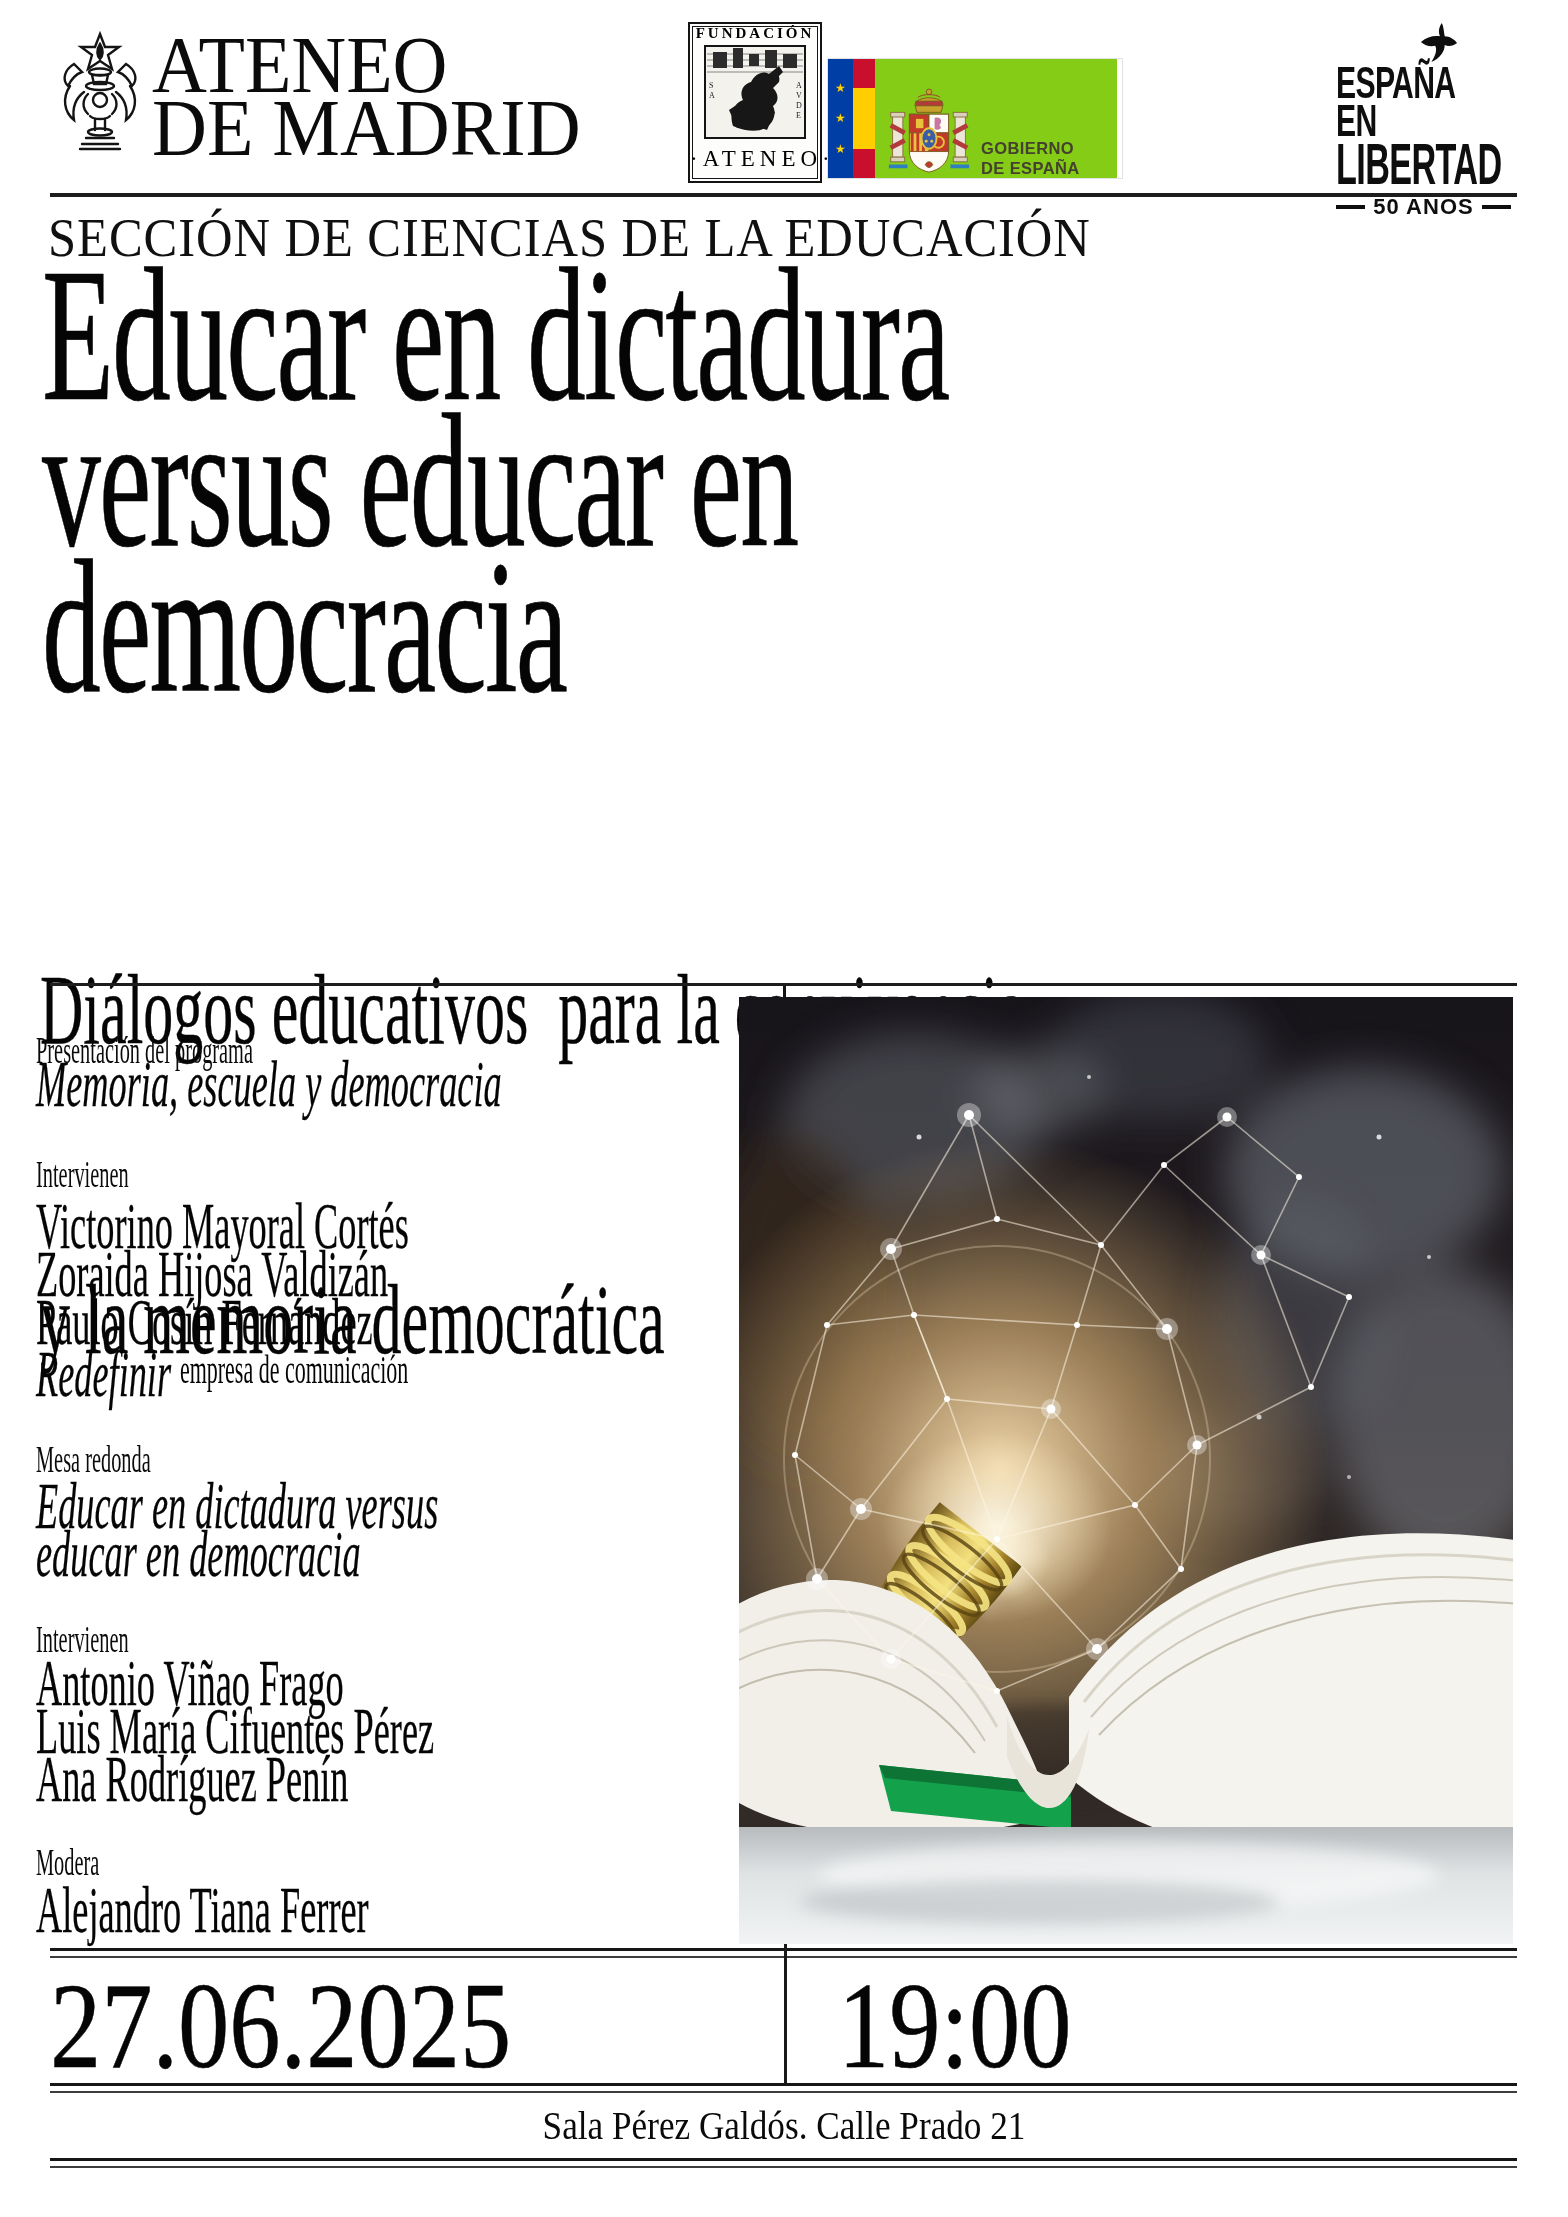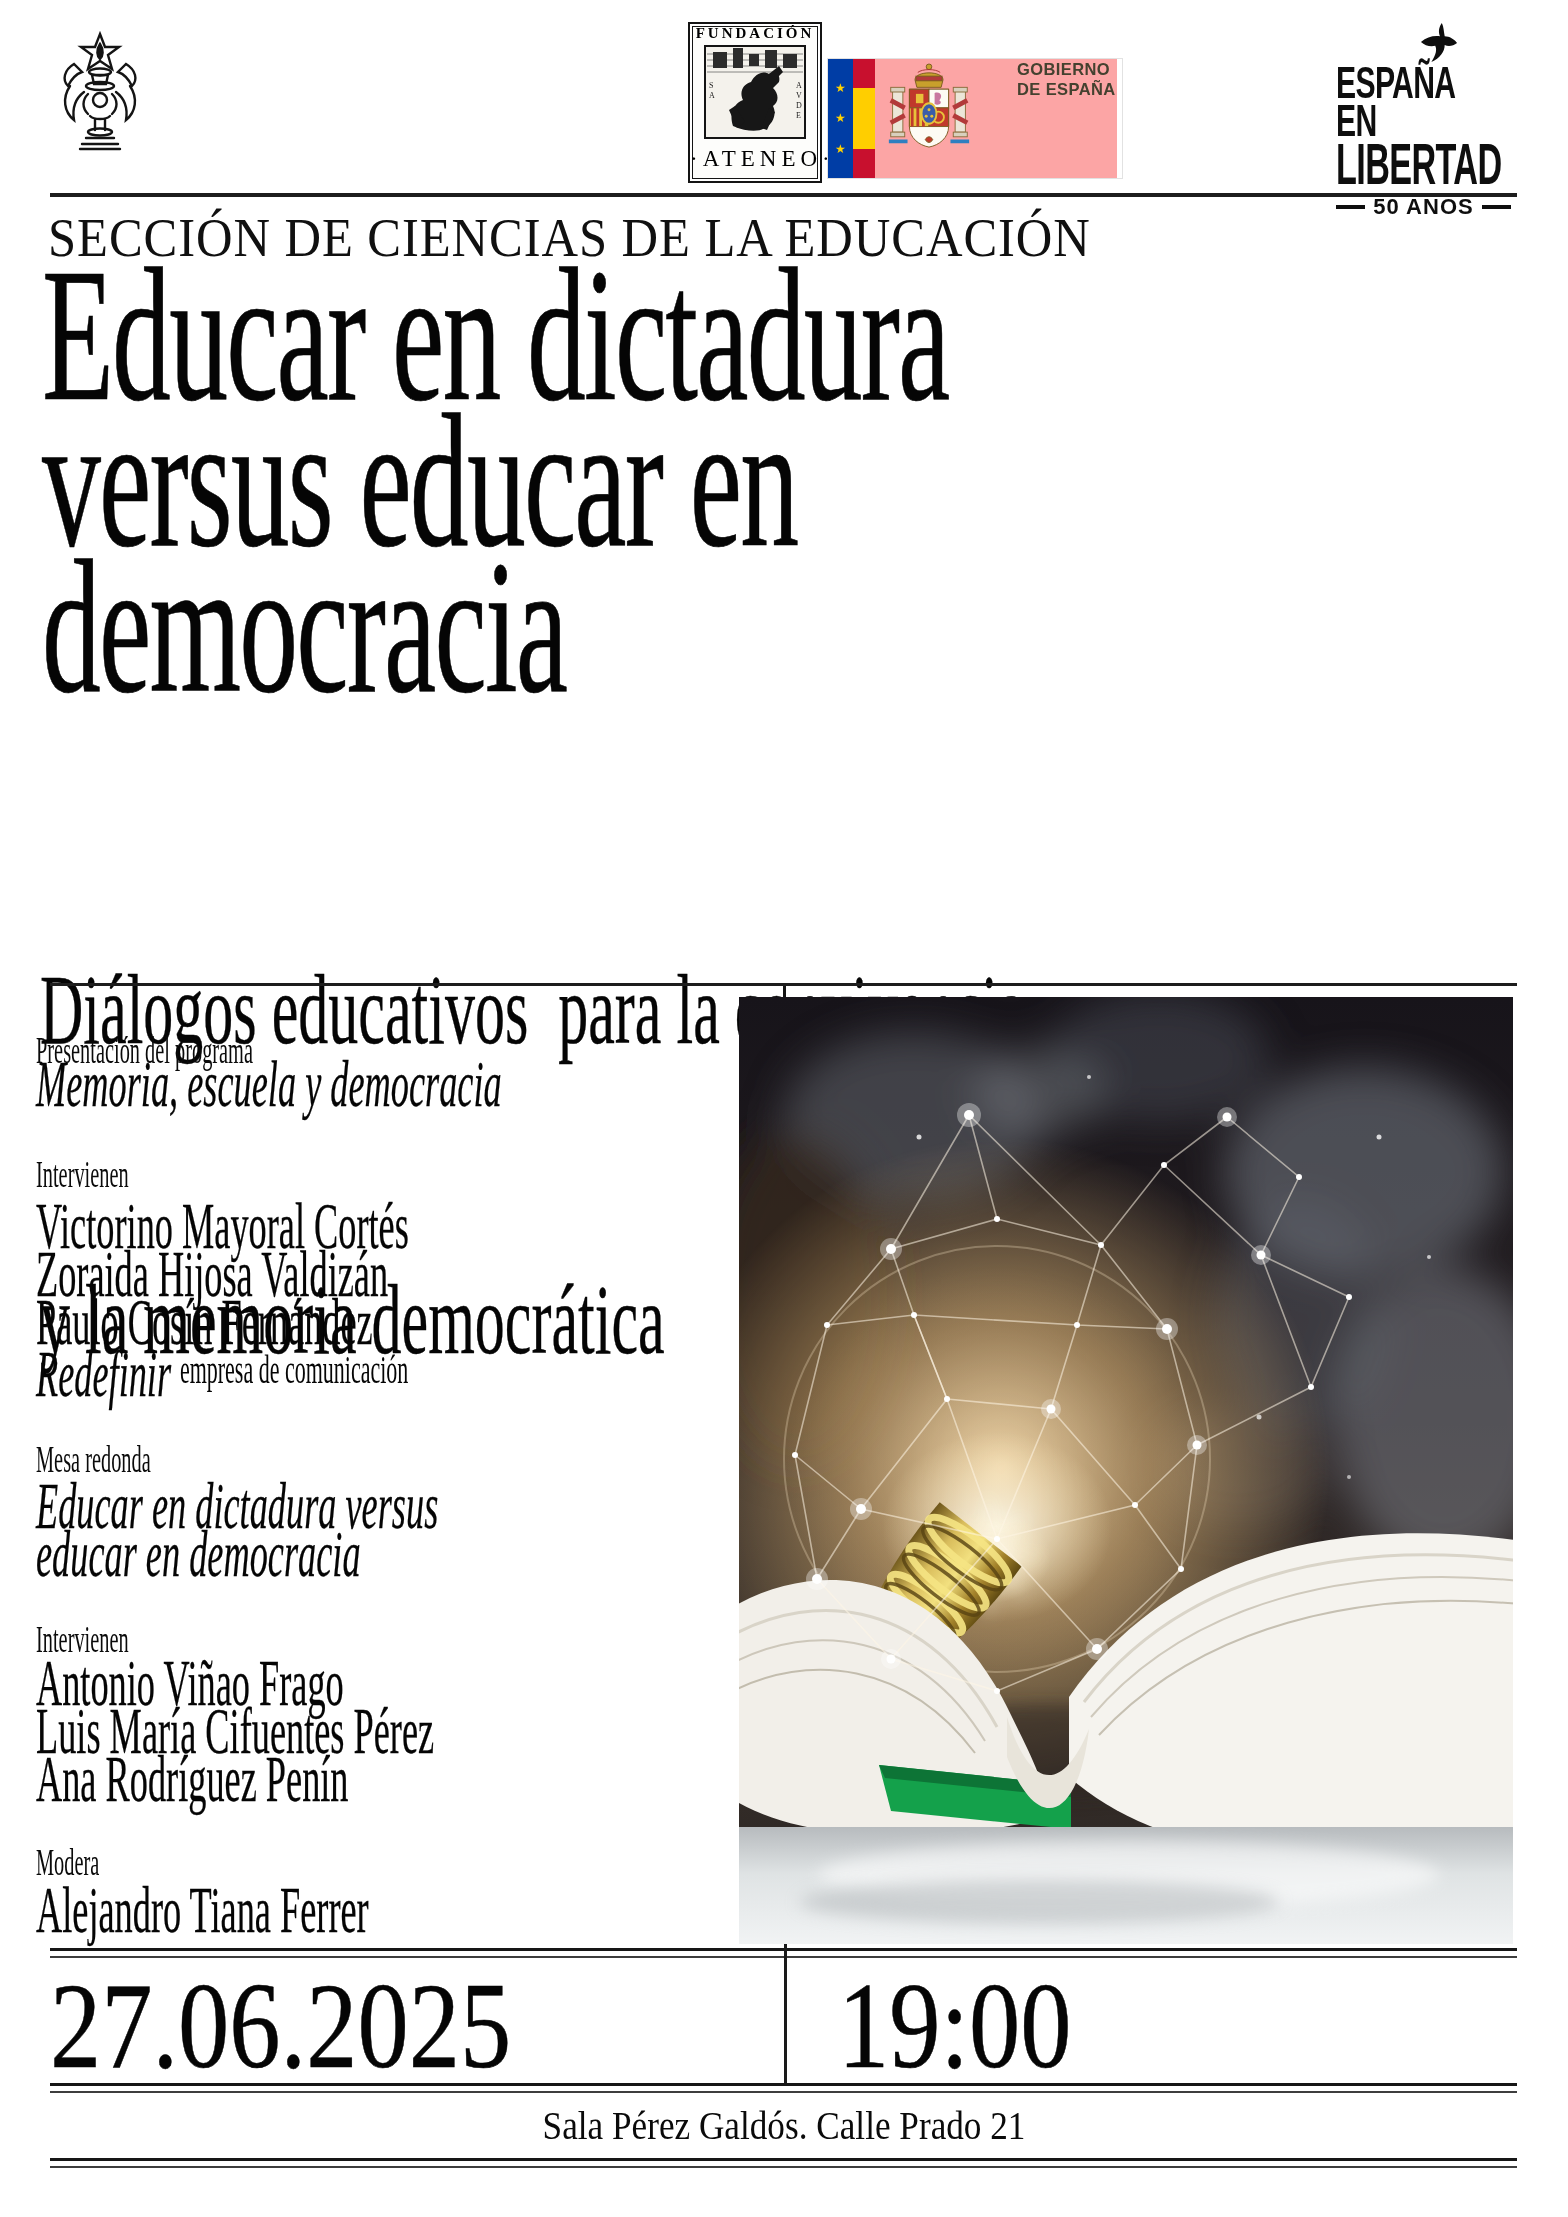--- a/index.html
+++ b/index.html
@@ -16,21 +16,21 @@
   .cives{border:2px solid #141414;box-shadow:inset 0 0 0 2px #fff, inset 0 0 0 3px #141414;
          background:#fdfdfb;text-align:center;}
   .cives .top{font-size:15px;letter-spacing:3px;font-weight:bold;margin-top:1px;}
   .cives .bottom{font-size:23px;letter-spacing:5px;margin-top:2px;}
   .gov{display:flex;height:119px;box-shadow:0 0 0 1px #e2e2e2;}
   .gov .bluecol{width:25px;background:#003DA5;display:flex;flex-direction:column;justify-content:space-around;
                 align-items:center;padding:14px 0;}
   .gov .star{color:#FFD100;font-size:12px;line-height:12px;}
   .gov .spcol{width:22px;display:flex;flex-direction:column;}
   .gov .spcol .r{background:#C8102E;height:29px;} .gov .spcol .y{background:#FFCE00;flex:1;}
-  .govbox{background:#fca5a5;display:flex;align-items:flex-start;gap:36px;}
+  .govbox{background:#84cc16;display:flex;align-items:flex-end;}
   .govtxt{font-size:16.5px;line-height:20px;font-weight:bold;color:#44412f;letter-spacing:.4px;}
   .minitxt{font-size:13.5px;line-height:18px;font-weight:bold;color:#44412f;letter-spacing:.2px;}
   .lib{color:#0e0e0e;font-weight:bold;}
   .lib .l1{font-size:45px;line-height:38px;transform:scaleX(.67);transform-origin:0 0;letter-spacing:-1px;}
   .lib .l2{font-size:57px;line-height:48px;transform:scaleX(.60);transform-origin:0 0;letter-spacing:-1px;}
   .lib .l3row{display:flex;align-items:center;gap:8px;margin-top:6px;}
   .lib .dash{height:4px;background:#0e0e0e;flex:1;}
   .lib .l3{font-size:22px;letter-spacing:1px;white-space:nowrap;}
   
   .section-label{font-size:55px;letter-spacing:1px;transform:scaleX(.92);transform-origin:0 0;color:#101010;}
@@ -72,20 +72,26 @@
         <circle cx="48" cy="72" r="7"></circle>
         <path d="M36 66 C30 72 30 80 36 86 M60 66 C66 72 66 80 60 86"></path>
         <path d="M38 88 C42 92 54 92 58 88"></path>
         <path d="M43 92 L43 102 M53 92 L53 102"></path>
         <ellipse cx="48" cy="104" rx="12" ry="3.5"></ellipse>
         <path d="M34 110 L62 110 M30 116 L66 116 M28 121 L68 121"></path>
       </g>
     </svg>
   </div>
 
+  <div class="abs" style="left:152px;top:34px;">
+    <div class="ateneo-text">
+      <div>ATENEO</div>
+      <div>DE MADRID</div>
+    </div>
+  </div>
 
   <div class="abs cives" style="left:688px;top:22px;width:130px;height:157px;">
     <div class="top">FUNDACIÓN</div>
     <svg width="104" height="96" viewBox="0 0 104 96" style="margin-top:2px;">
       <g stroke="#2a2a2a" stroke-width="1">
         <rect x="2" y="2" width="100" height="92" fill="#f4f2ec"></rect>
         <g stroke="#6a6a6a" stroke-width=".8">
           <path d="M4 10 H100 M4 16 H100 M4 22 H100 M4 28 H100"></path>
         </g>
         <g fill="#2c2c2c" stroke="none">

